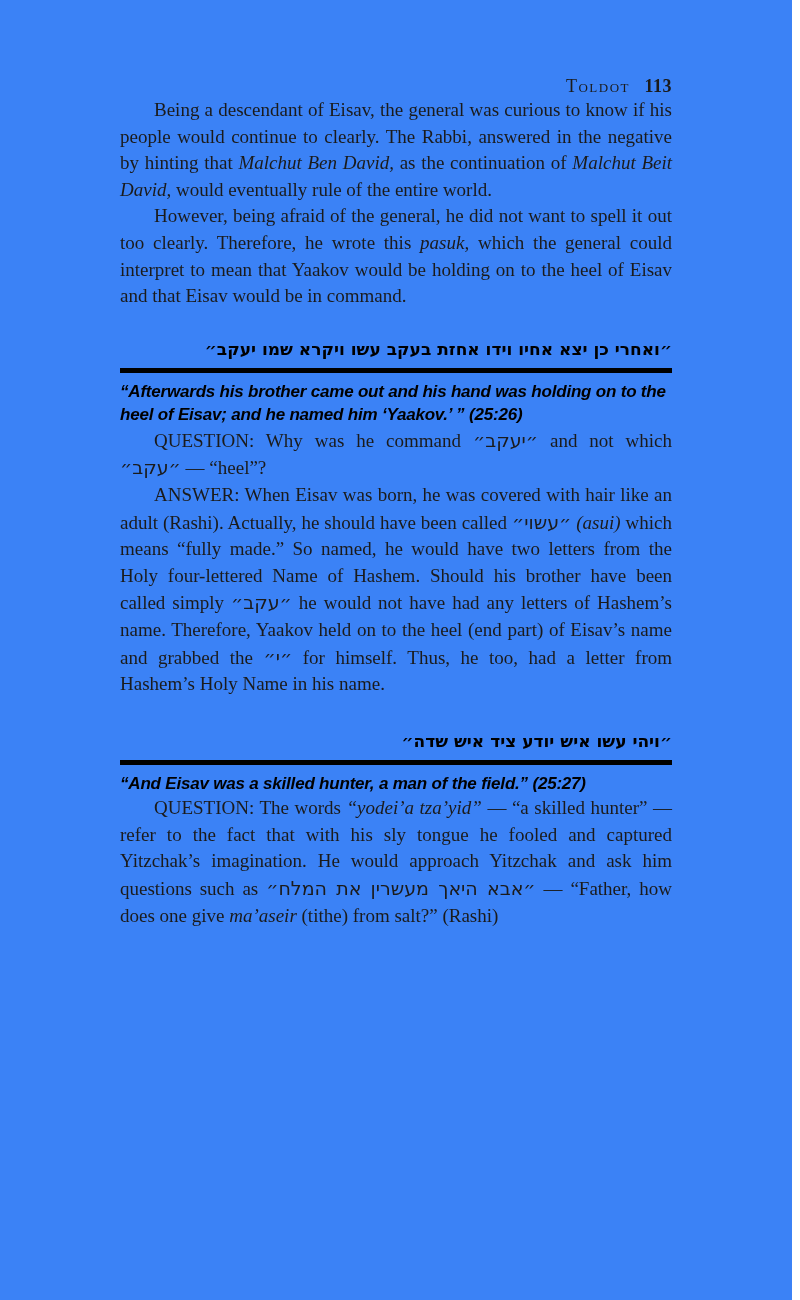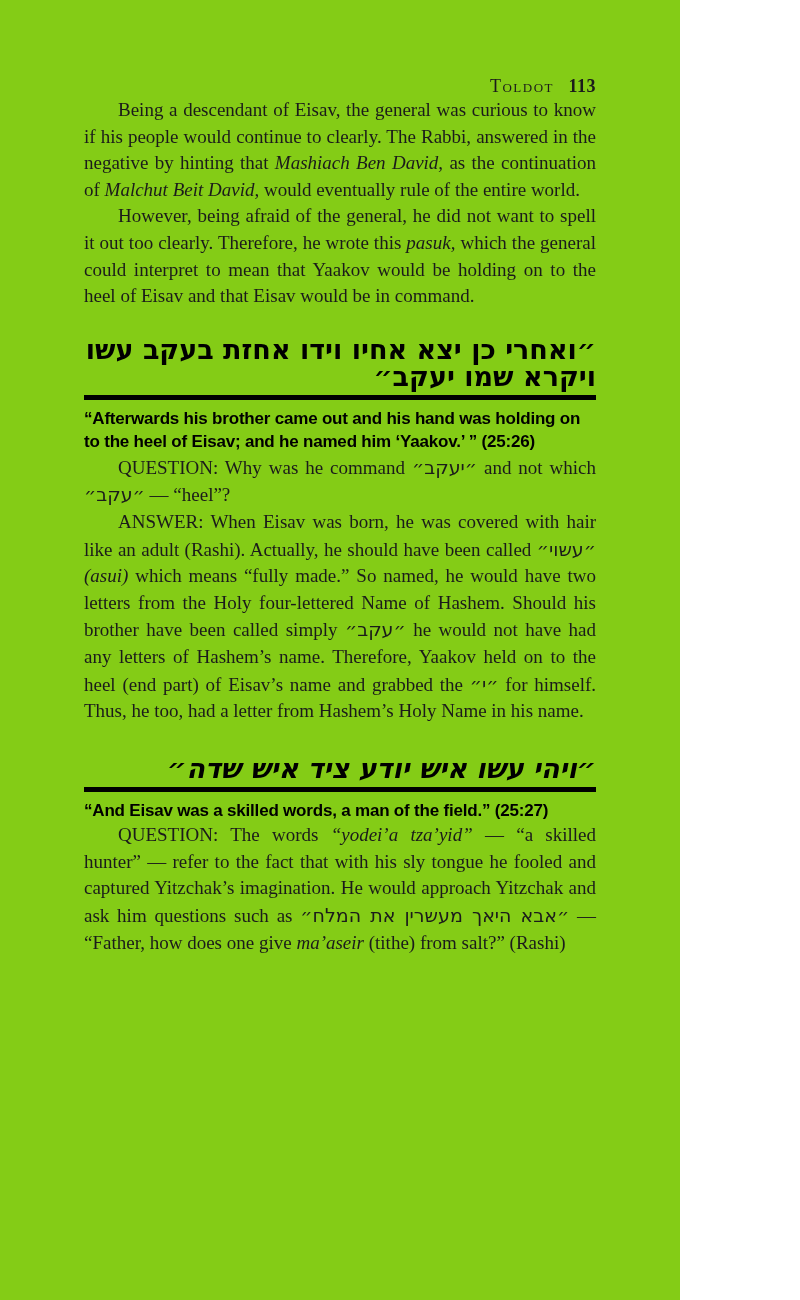--- a/index.html
+++ b/index.html
@@ -1,21 +1,21 @@
 <!DOCTYPE html>
 <html><head>
 <meta charset="utf-8">
 <style>
   html, body { margin: 0; padding: 0; background: #ffffff; }
   .page {
-    width: 680px;
+    width: 792px;
     height: 1300px;
-    background: #84cc16;
+    background: #3b82f6;
     box-sizing: border-box;
-    padding: 0 84px;
+    padding: 0 120px;
     overflow: hidden;
     font-family: "Liberation Serif", serif;
     color: #1b1b1b;
   }
   .running-head {
     padding-top: 76px;
     text-align: right;
     font-size: 18px;
     color: #1b1b1b;
   }
@@ -49,66 +49,67 @@
     color: #2a2a2a;
   }
   .attr1 { margin-top: 16px; }
   .attr2 { margin-top: 13px; }
 
   .heb-heading {
     text-align: right;
     direction: rtl;
     font-family: "DejaVu Sans", sans-serif;
     font-weight: bold;
-    font-size: 27px;
+    font-size: 17px;
     line-height: 27px;
     color: #000000;
     padding-bottom: 5px;
   }
   .sec1-head { margin-top: 26px; }
-  .sec2-head { margin-top: 30px; font-style: italic; }
+  .sec2-head { margin-top: 30px; }
   .rule { height: 5px; background: #000000; }
 
   .translation {
     margin: 7px 0 0 0;
     font-family: "Liberation Sans", sans-serif;
     font-weight: bold;
     font-size: 17px;
     line-height: 23.5px;
     letter-spacing: -0.2px;
     color: #000000;
     text-align: left;
+    font-style: italic;
   }
   .q  { margin-top: 13px; }
 </style>
 </head>
 <body>
 
 <div class="page">
 
   <div class="running-head">
     <span class="rh-title">Toldot</span>
     <span class="rh-num">113</span>
   </div>
 
-  <p class="body p1"><span>Being a descendant of Eisav, the general was curious to know if his people would continue to clearly. The Rabbi, answered in the negative by hinting that </span><span class="it">Mashiach Ben David,</span><span> as the continuation of </span><span class="it">Malchut Beit David,</span><span> would eventually rule of the entire world.</span></p>
+  <p class="body p1"><span>Being a descendant of Eisav, the general was curious to know if his people would continue to clearly. The Rabbi, answered in the negative by hinting that </span><span class="it">Malchut Ben David,</span><span> as the continuation of </span><span class="it">Malchut Beit David,</span><span> would eventually rule of the entire world.</span></p>
 
   <p class="body p2"><span>However, being afraid of the general, he did not want to spell it out too clearly. Therefore, he wrote this </span><span class="it">pasuk,</span><span> which the general could interpret to mean that Yaakov would be holding on to the heel of Eisav and that Eisav would be in command.</span></p>
 
 
   <div class="heb-heading sec1-head">״ואחרי כן יצא אחיו וידו אחזת בעקב עשו ויקרא שמו יעקב״</div>
   <div class="rule"></div>
 
   <p class="translation">“Afterwards his brother came out and his hand was holding on to the heel of Eisav; and he named him ‘Yaakov.’ ” (25:26)</p>
 
   <p class="body q"><span>QUESTION: Why was he command </span><span class="heb" dir="rtl">״יעקב״</span><span> and not which </span><span class="heb" dir="rtl">״עקב״</span><span> — “heel”?</span></p>
 
   <p class="body q"><span>ANSWER: When Eisav was born, he was covered with hair like an adult (Rashi). Actually, he should have been called </span><span class="heb" dir="rtl">״עשוי״</span><span> </span><span class="it">(asui)</span><span> which means “fully made.” So named, he would have two letters from the Holy four-lettered Name of Hashem. Should his brother have been called simply </span><span class="heb" dir="rtl">״עקב״</span><span> he would not have had any letters of Hashem’s name. Therefore, Yaakov held on to the heel (end part) of Eisav’s name and grabbed the </span><span class="heb" dir="rtl">״י״</span><span> for himself. Thus, he too, had a letter from Hashem’s Holy Name in his name.</span></p>
 
 
   <div class="heb-heading sec2-head">״ויהי עשו איש יודע ציד איש שדה״</div>
   <div class="rule"></div>
 
-  <p class="translation">“And Eisav was a skilled words, a man of the field.” (25:27)</p>
+  <p class="translation">“And Eisav was a skilled hunter, a man of the field.” (25:27)</p>
 
   <p class="body q"><span>QUESTION: The words </span><span class="it">“yodei’a tza’yid”</span><span> — “a skilled hunter” — refer to the fact that with his sly tongue he fooled and captured Yitzchak’s imagination. He would approach Yitzchak and ask him questions such as </span><span class="heb" dir="rtl">״אבא היאך מעשרין את המלח״</span><span> — “Father, how does one give </span><span class="it">ma’aseir</span><span> (tithe) from salt?” (Rashi)</span></p>
 
 </div>
 
 </body></html>

